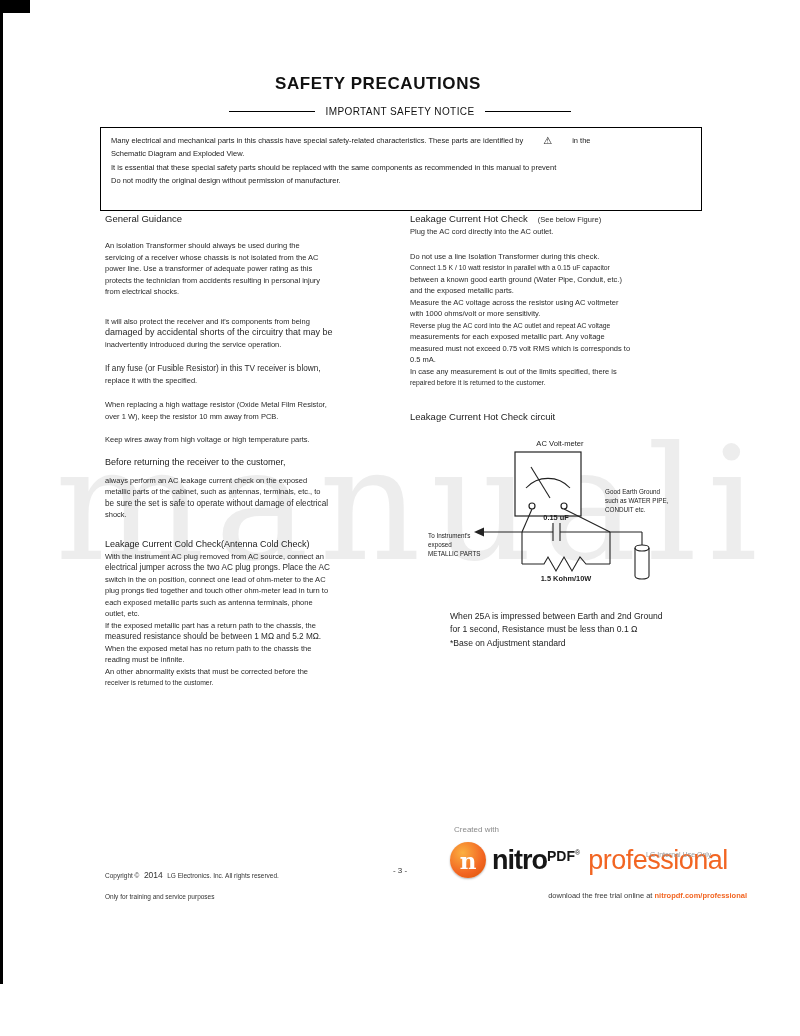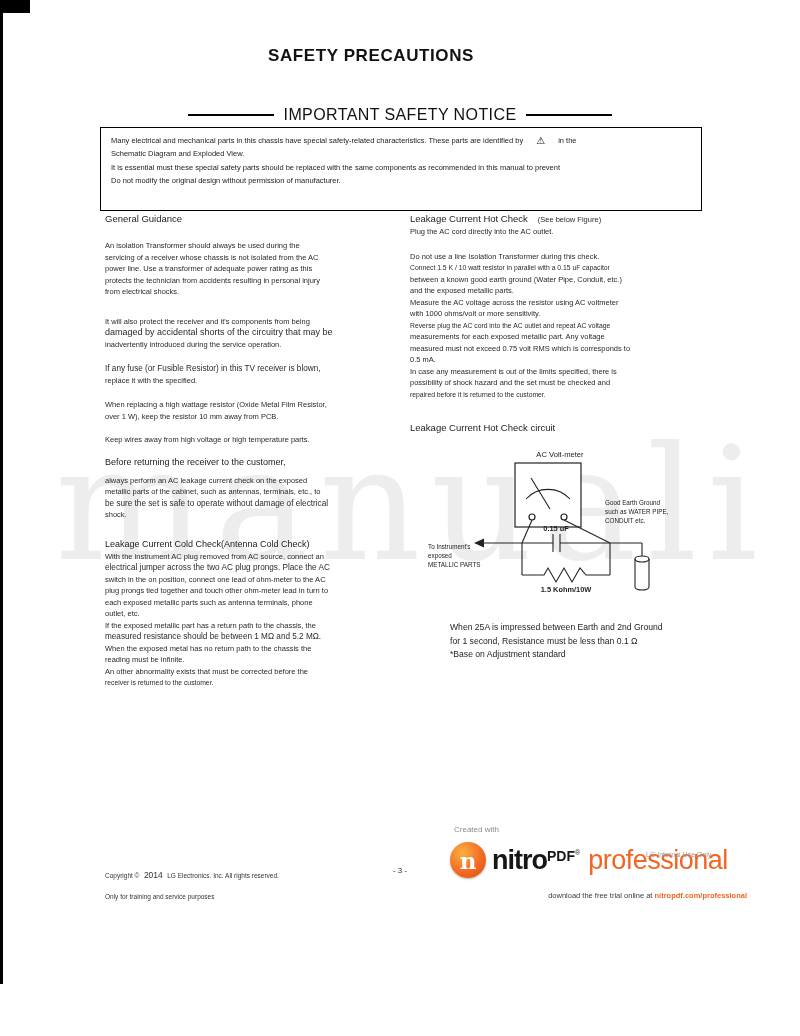--- a/index.html
+++ b/index.html
@@ -10,32 +10,32 @@
   .edge-line{position:absolute;left:0;top:8;width:3px;height:984px;background:#000;}
   .edge-blob{position:absolute;left:0;top:8;width:30px;height:13px;background:#000;}
 
   
   .watermark{position:absolute;left:55px;top:412px;font-size:158px;letter-spacing:10px;
              font-family:"DejaVu Serif",serif;color:rgba(110,110,110,0.12);z-index:0;
              white-space:nowrap;}
 
   .content{position:relative;z-index:1;}
 
-  .doc-title{position:absolute;left:0;top:46px;width:742px;text-align:center;
-             font-size:17px;font-weight:bold;letter-spacing:0.6px;color:#111;}
+  .doc-title{position:absolute;left:0;top:74px;width:742px;text-align:center;
+             font-size:17px;font-weight:bold;letter-spacing:0.6px;color:#111;padding-left:7px;}
 
   .notice-head{position:absolute;left:0;top:106px;width:800px;display:flex;
                justify-content:center;align-items:center;gap:10px;}
   .notice-head .rule{width:86px;height:1.6px;background:#000;}
-  .notice-head .nh-text{font-size:16px;letter-spacing:0.4px;color:#111;}
+  .notice-head .nh-text{font-size:10px;letter-spacing:0.4px;color:#111;}
 
   .notice-box{position:absolute;left:100px;top:127px;width:580px;height:70px;
               border:1.6px solid #000;padding:6px 10px;}
   .bx-ln{font-size:7.5px;line-height:13.4px;white-space:nowrap;color:#222;}
-  .bx-row{display:flex;align-items:center;gap:13px;}
+  .bx-row{display:flex;align-items:center;gap:20px;}
   .warn-icon{font-size:10px;line-height:10px;color:#222;}
 
   .col{position:absolute;top:213px;}
   .col-left{left:105px;width:295px;}
   .col-right{left:410px;width:300px;}
 
   .h{font-size:9.5px;color:#1c1c1c;}
   .h-sub{font-size:9px;color:#1c1c1c;}
   .ln{font-size:7.5px;line-height:11.5px;white-space:nowrap;color:#2a2a2a;}
   .ln.lg{font-size:9px;}
@@ -110,21 +110,21 @@
       <div class="rule"></div>
     </div>
 
     <div class="notice-box">
       <div class="bx-row">
         <span class="bx-ln">Many electrical and mechanical parts in this chassis have special safety-related characteristics. These parts are identified by</span>
         <span class="warn-icon">⚠</span>
         <span class="bx-ln">in the</span>
       </div>
       <div class="bx-ln">Schematic Diagram and Exploded View.</div>
-      <div class="bx-ln">It is essential must these special safety parts should be replaced with the same components as recommended in this manual to prevent</div>
+      <div class="bx-ln">It is essential that these special safety parts should be replaced with the same components as recommended in this manual to prevent</div>
       <div class="bx-ln">Do not modify the original design without permission of manufacturer.</div>
     </div>
 
     <div class="col col-left">
       <div class="h mb16">General Guidance</div>
 
       <div class="mb18">
         <div class="ln">An isolation Transformer should always be used during the</div>
         <div class="ln">servicing of a receiver whose chassis is not isolated from the AC</div>
         <div class="ln">power line. Use a transformer of adequate power rating as this</div>
@@ -194,21 +194,20 @@
         <div class="ln sm">Connect 1.5 K / 10 watt resistor in parallel with a 0.15 uF capacitor</div>
         <div class="ln">between a known good earth ground (Water Pipe, Conduit, etc.)</div>
         <div class="ln">and the exposed metallic parts.</div>
         <div class="ln">Measure the AC voltage across the resistor using AC voltmeter</div>
         <div class="ln">with 1000 ohms/volt or more sensitivity.</div>
         <div class="ln sm">Reverse plug the AC cord into the AC outlet and repeat AC voltage</div>
         <div class="ln">measurements for each exposed metallic part. Any voltage</div>
         <div class="ln">measured must not exceed 0.75 volt RMS which is corresponds to</div>
         <div class="ln">0.5 mA.</div>
         <div class="ln">In case any measurement is out of the limits specified, there is</div>
-        <div class="ln">possibility of shock hazard and the set must be checked and</div>
         <div class="ln sm">repaired before it is returned to the customer.</div>
       </div>
 
       <div class="h mb12">Leakage Current Hot Check circuit</div>
 
       <svg class="circuit" width="295" height="168" viewBox="0 0 295 168">
         <text x="150" y="12" text-anchor="middle" class="svg-lbl-md">AC Volt-meter</text>
 
         <rect x="105" y="18" width="66" height="64" class="box"></rect>
         <path d="M 116 54 A 30 30 0 0 1 160 54"></path>

